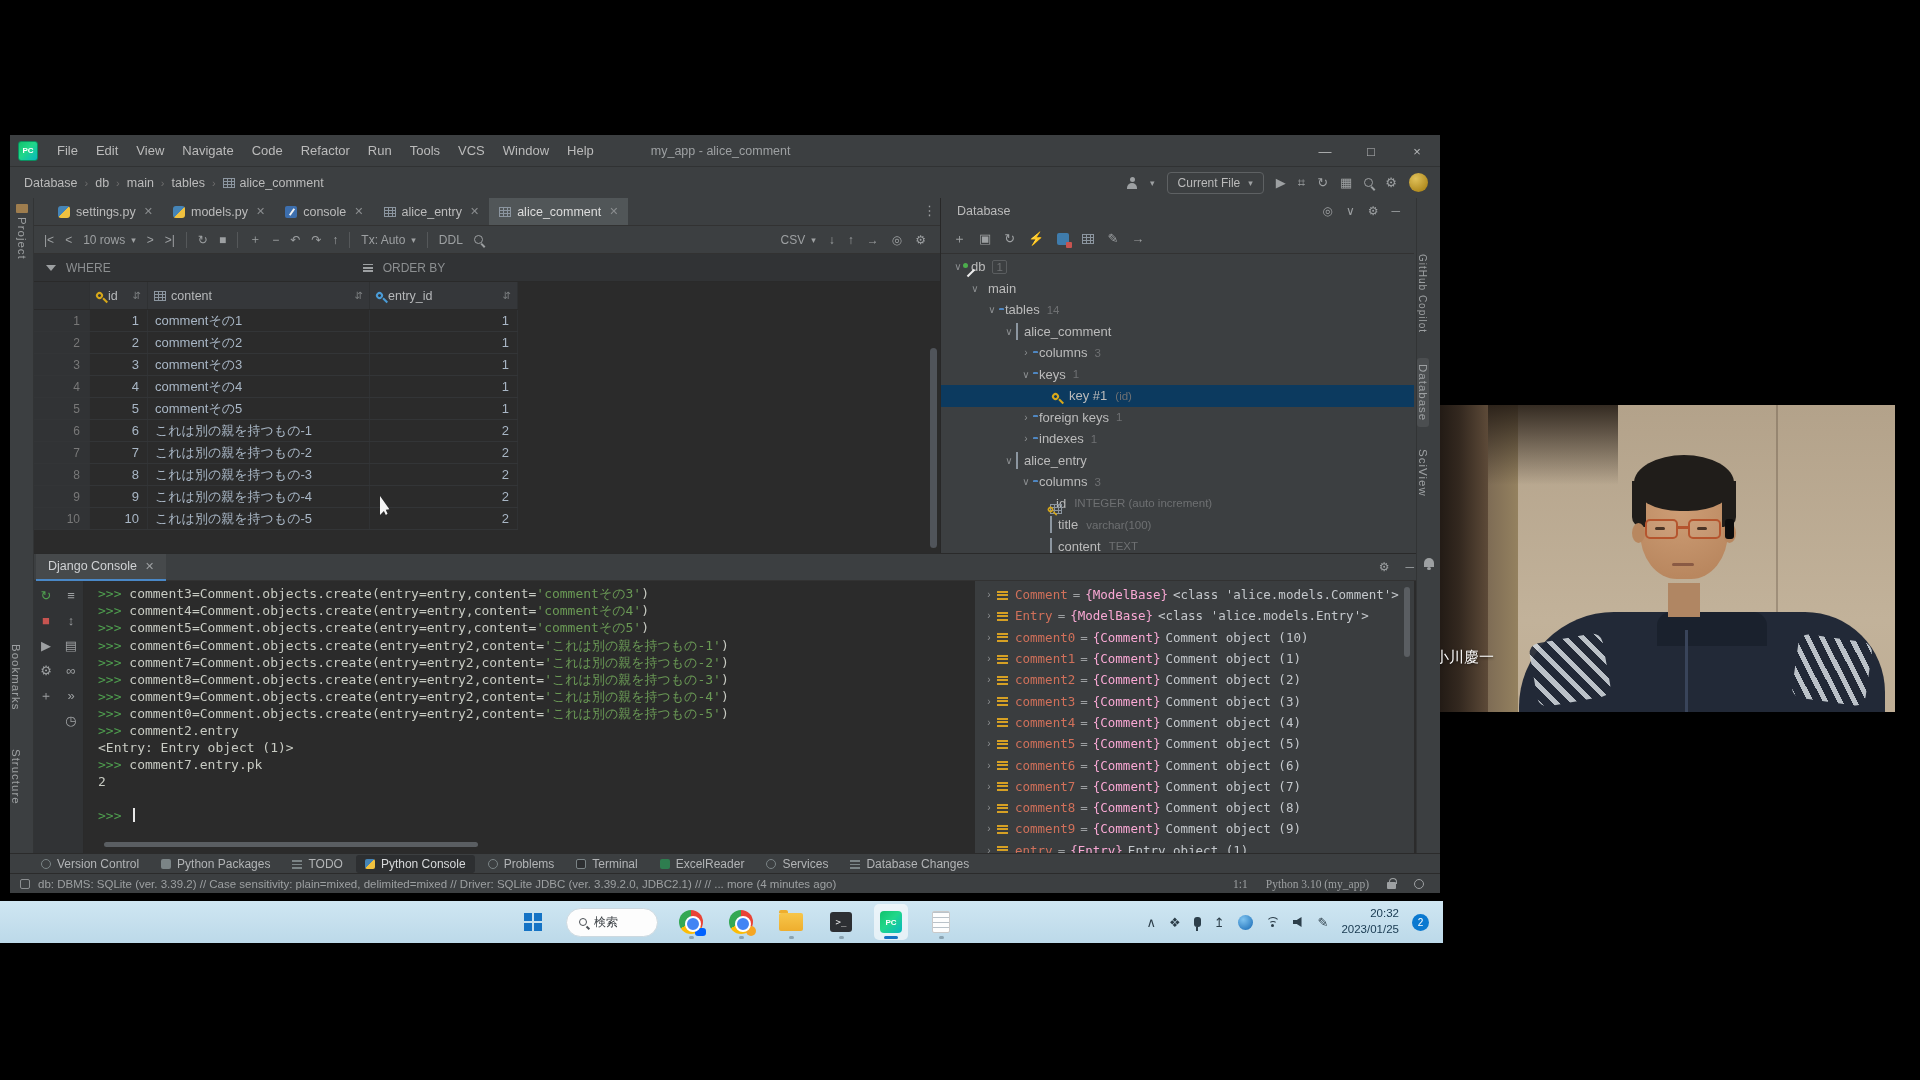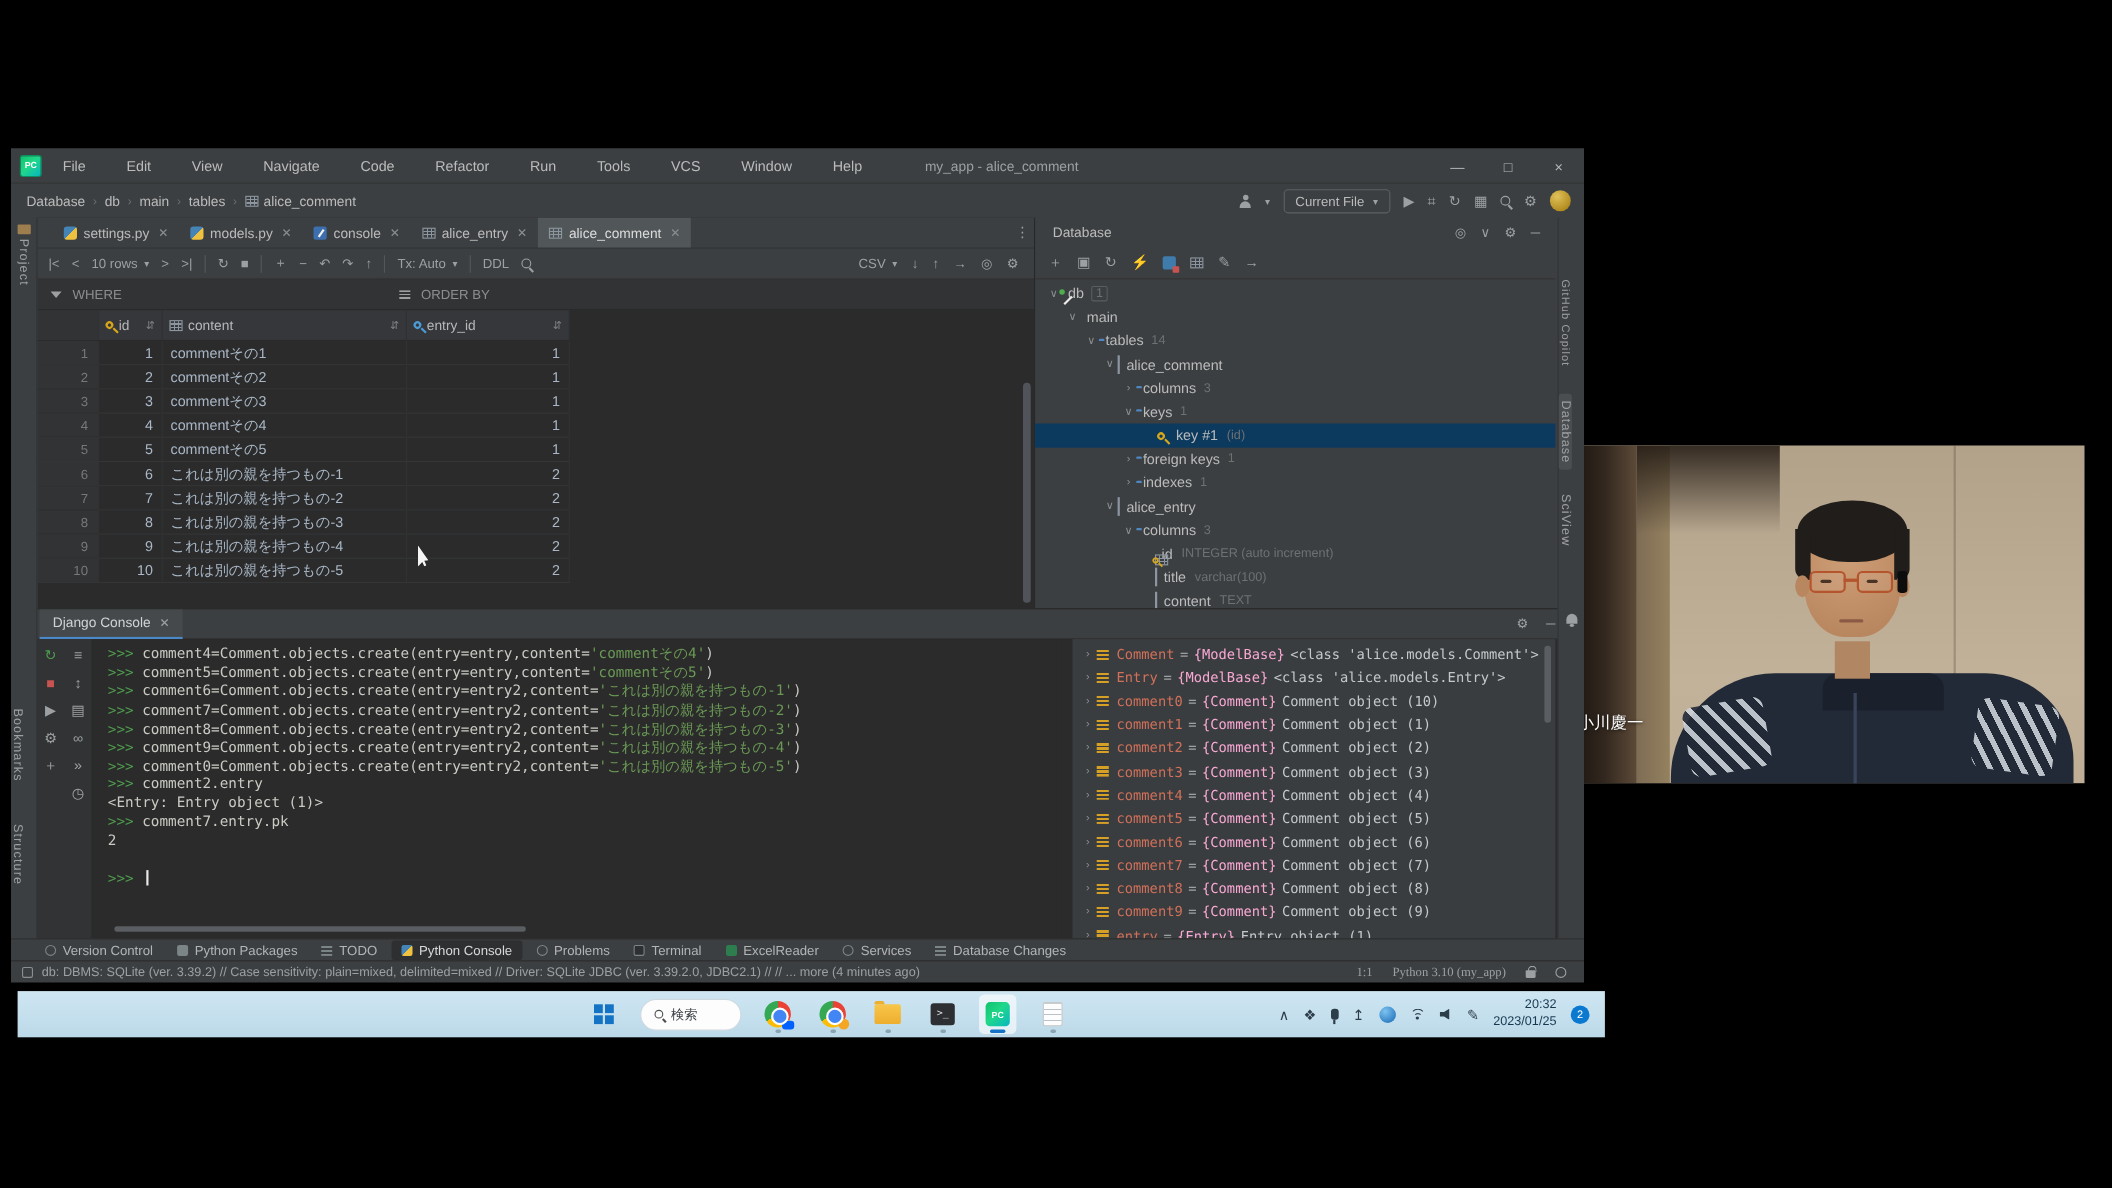--- a/index.html
+++ b/index.html
@@ -12,21 +12,21 @@
 
   
   #win { position:absolute; left:10px; top:135px; width:1430px; height:758px; background:#3c3f41; }
 
   
   .titlebar { position:absolute; left:0; top:0; width:100%; height:32px; background:#3c3f41;
     border-bottom:1px solid #303233; display:flex; align-items:center; }
   .pc-logo { width:20px; height:20px; margin:0 10px 0 8px; border-radius:3px;
     background:linear-gradient(135deg,#11c26d,#21d789 45%,#07b7c0); border:1px solid #0b8f5f;
     color:#fff; font-size:8px; font-weight:bold; display:flex; align-items:center; justify-content:center; }
-  .menus { display:flex; gap:19px;align-items:flex-end; }
+  .menus { display:flex; gap:0;align-items:flex-end; }
   .menu-item { color:#bbbbbb; font-size:13px; padding:3px 9px; border-radius:3px; }
   .win-title { color:#9da0a2; font-size:12.5px; margin-left:48px; }
   .win-controls { position:absolute; right:0; top:0; height:32px; display:flex; }
   .win-btn { width:46px; height:32px; display:flex; align-items:center; justify-content:center;
     color:#b6b8ba; font-size:13px; }
 
   
   .toolbar { position:absolute; left:0; top:32px; width:100%; height:31px; background:#3c3f41;
     display:flex; align-items:center; }
   .breadcrumbs { display:flex; align-items:center; gap:7px; margin-left:14px; font-size:12.5px; color:#bbbbbb; }
@@ -179,21 +179,21 @@
   .statusbar { position:absolute; left:0; top:738px; width:100%; height:20px; background:#3c3f41;
     border-top:1px solid #2b2b2b; display:flex; align-items:center; font-size:11.5px; color:#9da0a2; }
   .sb-ic { width:10px; height:10px; border:1px solid #8c8f91; border-radius:2px; margin:0 8px 0 10px; }
   .sb-right { position:absolute; right:16px; display:flex; gap:18px; align-items:center;font-family:Liberation Serif, serif; }
   .ic-lock { width:9px; height:7px; background:#9da0a2; border-radius:1px; position:relative; margin-top:3px; }
   .ic-lock::before { content:""; position:absolute; left:1.5px; top:-4px; width:6px; height:5px; border:1.5px solid #9da0a2; border-bottom:none; border-radius:4px 4px 0 0; }
   .ic-dot { width:10px; height:10px; border-radius:50%; border:1.5px solid #9da0a2; }
 
   
   #taskbar { position:absolute; left:0; top:901px; width:1443px; height:42px;
-    background:linear-gradient(180deg,#cfe6f2,#bcd9e9); display:flex; align-items:center;margin-left:16px; }
+    background:linear-gradient(180deg,#cfe6f2,#bcd9e9); display:flex; align-items:center; }
   .tb-center { display:flex; align-items:center; gap:16px; margin-left:516px; }
   .win-logo { width:18px; height:18px; display:grid; grid-template-columns:8px 8px; grid-template-rows:8px 8px; gap:2px; }
   .win-logo span { background:#1573c5; }
   .search-pill { width:92px; height:29px; border-radius:15px; background:#fdfdfd; border:1px solid #cdd9e0;
     display:flex; align-items:center; gap:7px; padding-left:12px; color:#3a3f44; font-size:12px; }
   .sp-ic { width:8px; height:8px; border:1.6px solid #4a4f54; border-radius:50%; position:relative; }
   .sp-ic::after { content:""; position:absolute; width:1.6px; height:4px; background:#4a4f54; left:6.5px; top:6.5px; transform:rotate(-45deg); }
   .task-ic { width:34px; height:36px; display:flex; flex-direction:column; align-items:center; justify-content:center; position:relative; }
   .task-dot { position:absolute; bottom:1px; width:5px; height:3px; border-radius:2px; background:#8ba4b2; }
   .task-ic.active { background:rgba(255,255,255,.6); border-radius:5px; }
@@ -641,20 +641,21 @@
       <div class="cg-col" style="left:25px;">
         <span class="cg-ic">≡</span>
         <span class="cg-ic">↕</span>
         <span class="cg-ic">▤</span>
         <span class="cg-ic">∞</span>
         <span class="cg-ic">»</span>
         <span class="cg-ic">◷</span>
       </div>
     </div>
     <div class="con-out" id="console-output">
+        <div class="cline"><span class="p">&gt;&gt;&gt; </span><span class="c">comment3=Comment.objects.create(entry=entry,content=</span><span class="s">'commentその3'</span><span class="c">)</span></div>
         <div class="cline"><span class="p">&gt;&gt;&gt; </span><span class="c">comment4=Comment.objects.create(entry=entry,content=</span><span class="s">'commentその4'</span><span class="c">)</span></div>
         <div class="cline"><span class="p">&gt;&gt;&gt; </span><span class="c">comment5=Comment.objects.create(entry=entry,content=</span><span class="s">'commentその5'</span><span class="c">)</span></div>
         <div class="cline"><span class="p">&gt;&gt;&gt; </span><span class="c">comment6=Comment.objects.create(entry=entry2,content=</span><span class="s">'これは別の親を持つもの-1'</span><span class="c">)</span></div>
         <div class="cline"><span class="p">&gt;&gt;&gt; </span><span class="c">comment7=Comment.objects.create(entry=entry2,content=</span><span class="s">'これは別の親を持つもの-2'</span><span class="c">)</span></div>
         <div class="cline"><span class="p">&gt;&gt;&gt; </span><span class="c">comment8=Comment.objects.create(entry=entry2,content=</span><span class="s">'これは別の親を持つもの-3'</span><span class="c">)</span></div>
         <div class="cline"><span class="p">&gt;&gt;&gt; </span><span class="c">comment9=Comment.objects.create(entry=entry2,content=</span><span class="s">'これは別の親を持つもの-4'</span><span class="c">)</span></div>
         <div class="cline"><span class="p">&gt;&gt;&gt; </span><span class="c">comment0=Comment.objects.create(entry=entry2,content=</span><span class="s">'これは別の親を持つもの-5'</span><span class="c">)</span></div>
         <div class="cline"><span class="p">&gt;&gt;&gt; </span><span class="c">comment2.entry</span></div>
         <div class="cline"><span class="c">&lt;Entry: Entry object (1)&gt;</span></div>
         <div class="cline"><span class="p">&gt;&gt;&gt; </span><span class="c">comment7.entry.pk</span></div>

